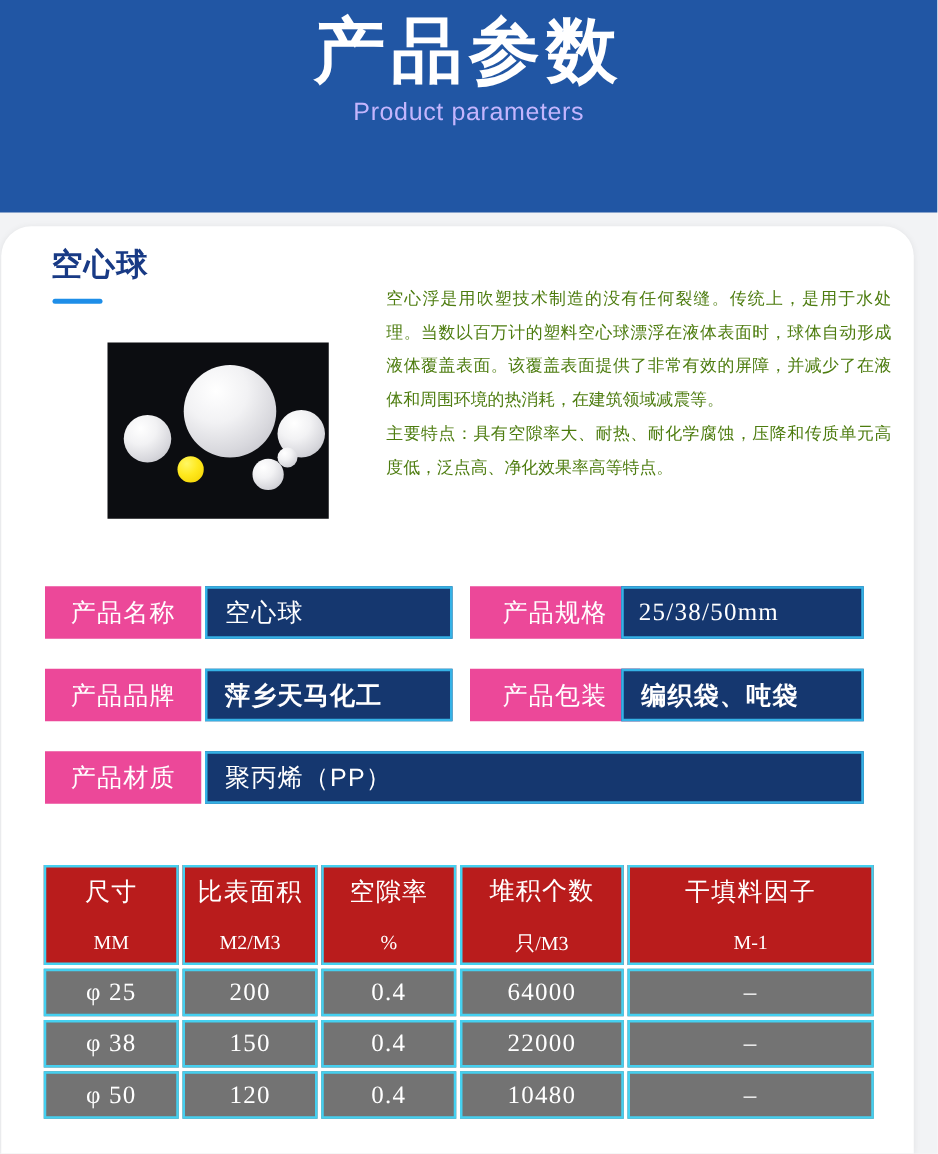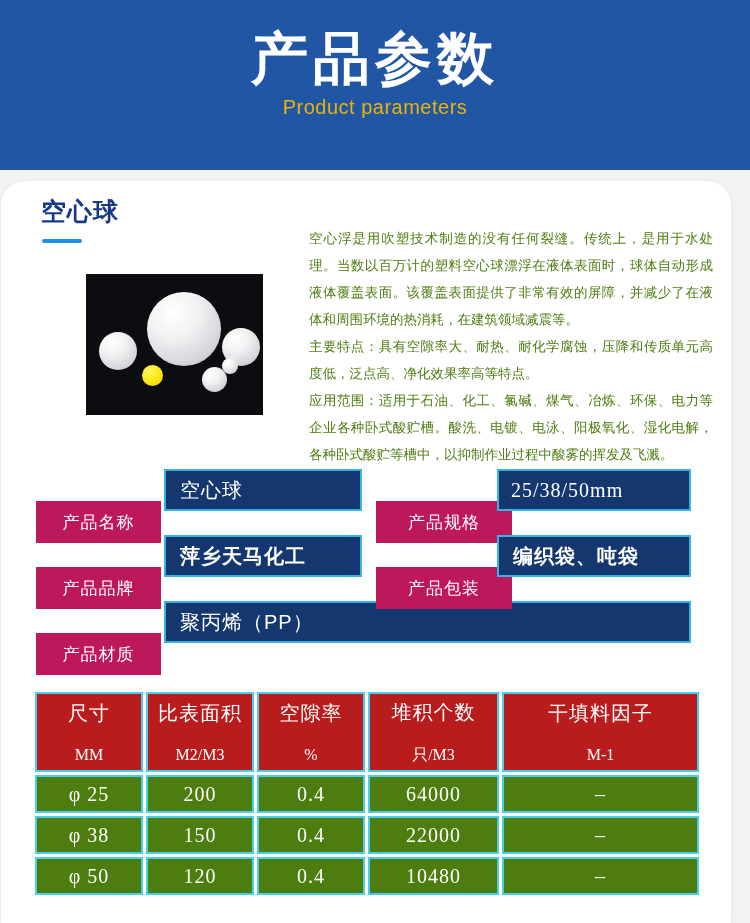--- a/index.html
+++ b/index.html
@@ -3,22 +3,22 @@
 <meta charset="utf-8">
 <style>
   * { margin:0; padding:0; box-sizing:border-box; }
   html,body { width:750px; }
   body { font-family:"Liberation Sans","DejaVu Sans",sans-serif; background:#f2f3f5; }
 
   .screen { position:relative; width:750px; height:923px; overflow:hidden; background:#f2f3f5; }
 
   
   .banner { position:absolute; left:0; top:0; width:750px; height:170px; background:#2156a4; text-align:center; }
-  .banner-title { padding-top:26px; font-size:57px; line-height:1.15; font-weight:900; color:#ffffff; letter-spacing:5px; }
-  .banner-subtitle { margin-top:4px; font-size:20px; color:#eab308; letter-spacing:0.5px; }
+  .banner-title { padding-top:9px; font-size:57px; line-height:1.15; font-weight:900; color:#ffffff; letter-spacing:5px; }
+  .banner-subtitle { margin-top:4px; font-size:20px; color:#c4b5fd; letter-spacing:0.5px; }
 
   
   .card { position:absolute; left:1px; top:181px; width:730px; height:742px; background:#ffffff;
           border-radius:24px 24px 0 0; box-shadow:0 1px 6px rgba(0,0,0,0.07); }
 
   .section-title { position:absolute; left:40px; top:14px; font-size:25px; font-weight:bold; color:#183a85; letter-spacing:1px; }
   .title-underline { position:absolute; left:41px; top:58px; width:40px; height:4px; background:#1e8ee8; border-radius:2px; }
 
   
   .photo { position:absolute; left:85px; top:93px; width:177px; height:141px; background:#0c0d11; overflow:hidden; }
@@ -33,38 +33,38 @@
   .by { left:56px;  top:91px; width:21px; height:21px; }
 
   
   .desc { position:absolute; left:308px; top:44px; width:404px; color:#4d7c0f;
           font-size:13.5px; line-height:27px; text-align:justify; }
   .desc p { margin:0; }
 
   
   .info-row { position:absolute; left:0; width:730px; height:42px; }
   .row-1 { top:288px; } .row-2 { top:354px; } .row-3 { top:420px; }
-  .info-label { position:absolute; height:42px; background:#be185d; color:#ffffff; font-size:17px;
-                display:flex; align-items:center; justify-content:center; letter-spacing:1px;margin-top:32px; }
+  .info-label { position:absolute; height:42px; background:#ec4899; color:#ffffff; font-size:20px;
+                display:flex; align-items:center; justify-content:center; letter-spacing:1px; }
   .info-value { position:absolute; height:42px; background:#15376f; border:2px solid #35b2e6; color:#ffffff;
                 font-size:20px; display:flex; align-items:center; padding-left:14px; letter-spacing:1px; }
   .l1 { left:35px;  width:125px; }
   .v1 { left:163px; width:198px; }
   .l2 { left:375px; width:136px; }
   .v2 { left:496px; width:194px; }
   .v-wide { left:163px; width:527px; }
   .row-2 .info-value { font-weight:bold; }
   .serif { font-family:"Liberation Serif","DejaVu Serif",serif;padding-left:12px; }
 
   
   .spec-table { position:absolute; left:31px; top:508px; border-collapse:separate; border-spacing:3px;
                 table-layout:fixed; width:670px; }
   .spec-table th { background:#b91c1c; border:2px solid #45d0f0; color:#ffffff; height:80px;
                    font-weight:normal; vertical-align:middle; text-align:center; }
-  .spec-table td { background:#4d7c0f; border:2px solid #45d0f0; color:#ffffff; height:38px;
+  .spec-table td { background:#737373; border:2px solid #45d0f0; color:#ffffff; height:38px;
                    text-align:center; vertical-align:middle;
                    font-family:"Liberation Serif","DejaVu Serif",serif; font-size:20px; letter-spacing:1px; }
   .th-line1 { display:block; font-size:20px; letter-spacing:1px; }
   .th-line2 { display:block; margin-top:19px; font-size:16px; font-family:"Liberation Serif","DejaVu Serif",serif; }
 </style>
 </head>
 <body>
 
 <div class="screen">
 
@@ -83,21 +83,20 @@
       <div class="ball ball-white b2"></div>
       <div class="ball ball-white b3"></div>
       <div class="ball ball-white b4"></div>
       <div class="ball ball-white b5"></div>
       <div class="ball ball-yellow by"></div>
     </div>
 
     <div class="desc">
       <p>空心浮是用吹塑技术制造的没有任何裂缝。传统上，是用于水处理。当数以百万计的塑料空心球漂浮在液体表面时，球体自动形成液体覆盖表面。该覆盖表面提供了非常有效的屏障，并减少了在液体和周围环境的热消耗，在建筑领域减震等。</p>
       <p>主要特点：具有空隙率大、耐热、耐化学腐蚀，压降和传质单元高度低，泛点高、净化效果率高等特点。</p>
-      <p>应用范围：适用于石油、化工、氯碱、煤气、冶炼、环保、电力等企业各种卧式酸贮槽。酸洗、电镀、电泳、阳极氧化、湿化电解，各种卧式酸贮等槽中，以抑制作业过程中酸雾的挥发及飞溅。</p>
     </div>
 
     <div class="info-row row-1">
       <div class="info-label l1">产品名称</div>
       <div class="info-value v1">空心球</div>
       <div class="info-label l2">产品规格</div>
       <div class="info-value v2 serif">25/38/50mm</div>
     </div>
 
     <div class="info-row row-3">

